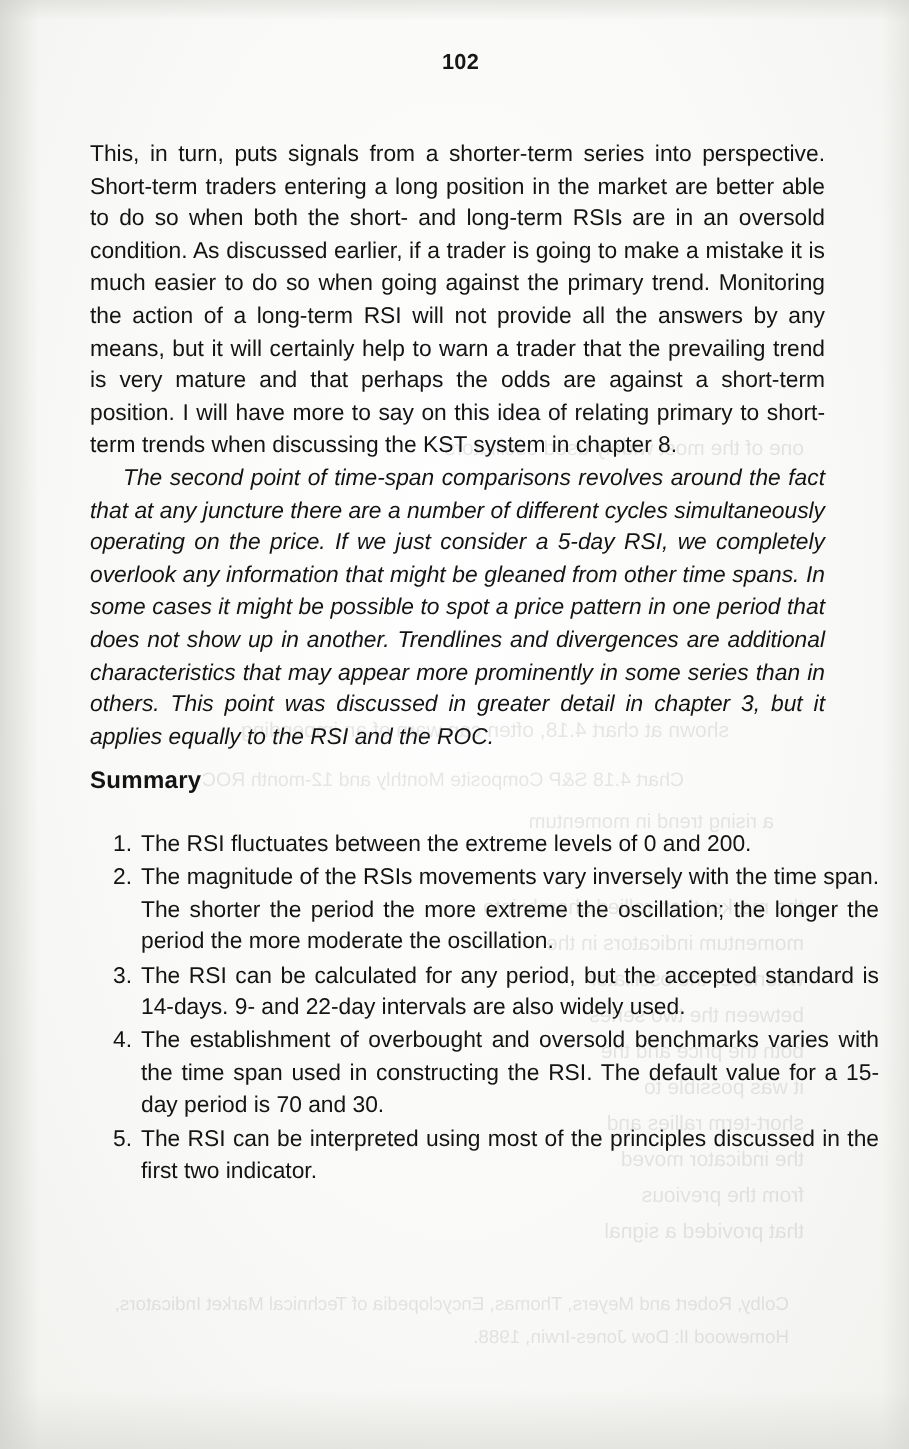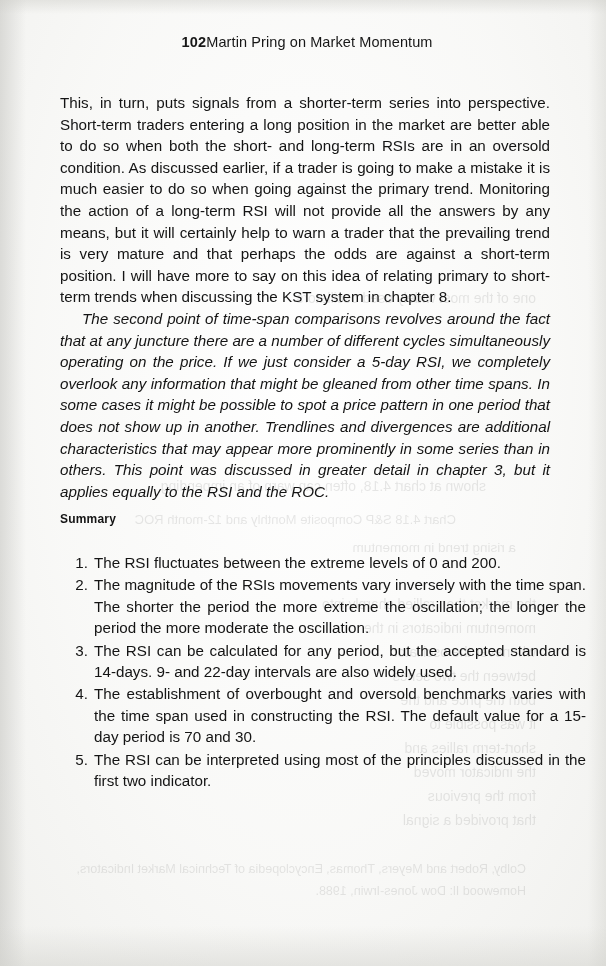--- a/index.html
+++ b/index.html
@@ -72,21 +72,21 @@
     text-indent: 22px;
   }
   p.para + p.para {
     margin-top: 0px;
     font-style: italic;
   }
   .summary-heading {
     position: absolute;
     top: 512px;
     left: 60px;
-    font-size: 12px;
+    font-size: 16px;
     font-weight: bold;
     color: #141414;
     letter-spacing: 0.2px;
   }
   ol.summary-list {
     position: absolute;
     top: 552px;
     left: 60px;
     width: 492px;
     margin: 0;
@@ -195,21 +195,20 @@
     <div class="ghost g12">the indicator moved</div>
     <div class="ghost g13">from the previous</div>
     <div class="ghost g14">that provided a signal</div>
     <div class="ghost g15">Colby, Robert and Meyers, Thomas, Encyclopedia of Technical Market Indicators,</div>
     <div class="ghost g16">Homewood Il: Dow Jones-Irwin, 1988.</div>
   </div>
 
   <div class="content">
     <div class="header">
       <div class="folio">102</div>
-      <div class="running-head">Martin Pring on Market Momentum</div>
     </div>
 
     <div class="body-block">
       <p class="para">This, in turn, puts signals from a shorter-term series into perspective. Short-term traders entering a long position in the market are better able to do so when both the short- and long-term RSIs are in an oversold condition. As discussed earlier, if a trader is going to make a mistake it is much easier to do so when going against the primary trend. Monitoring the action of a long-term RSI will not provide all the answers by any means, but it will certainly help to warn a trader that the prevailing trend is very mature and that perhaps the odds are against a short-term position. I will have more to say on this idea of relating primary to short-term trends when discussing the KST system in chapter 8.</p>
       <p class="para indent">The second point of time-span comparisons revolves around the fact that at any juncture there are a number of different cycles simultaneously operating on the price. If we just consider a 5-day RSI, we completely overlook any information that might be gleaned from other time spans. In some cases it might be possible to spot a price pattern in one period that does not show up in another. Trendlines and divergences are additional characteristics that may appear more prominently in some series than in others. This point was discussed in greater detail in chapter 3, but it applies equally to the RSI and the ROC.</p>
     </div>
 
     <div class="summary-heading">Summary</div>
 
     <ol class="summary-list">

